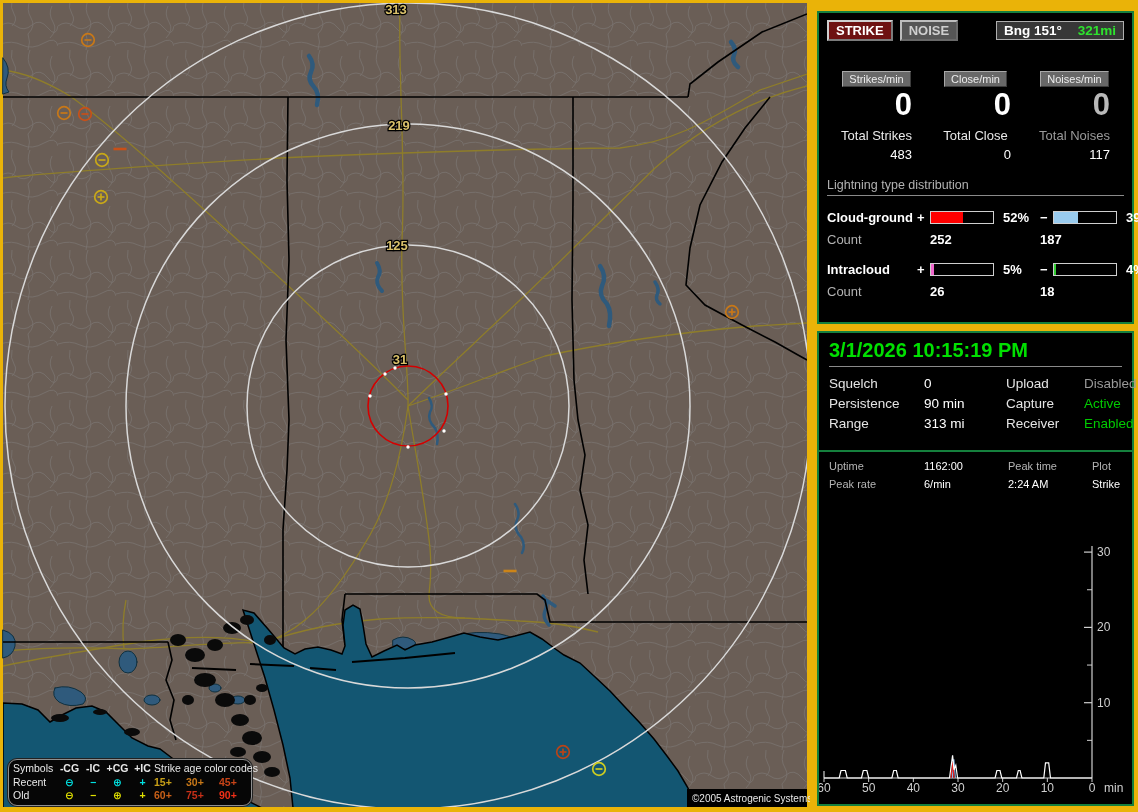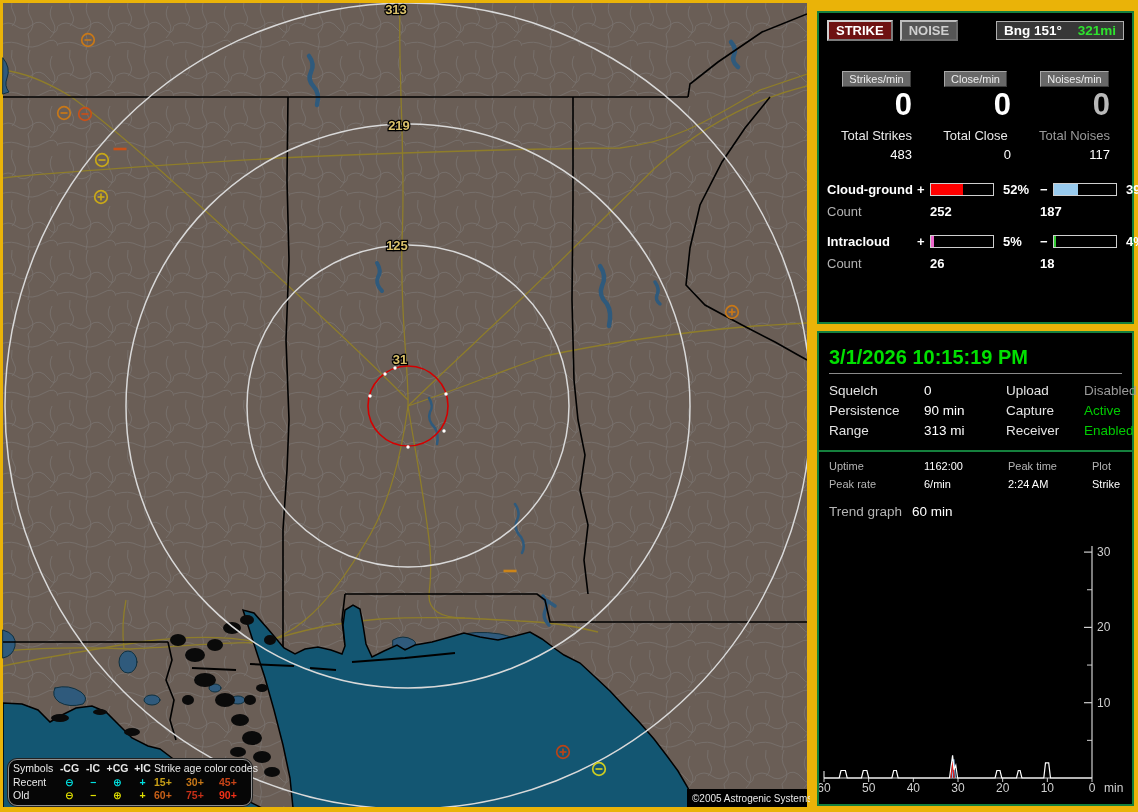--- a/index.html
+++ b/index.html
@@ -3,21 +3,21 @@
 <meta charset="utf-8">
 <style>
   html,body{margin:0;padding:0;background:#000;width:1138px;height:812px;overflow:hidden;
     font-family:"Liberation Sans","DejaVu Sans",sans-serif;}
   #stage{position:relative;width:1138px;height:812px;background:#eab308;}
   #map-svg{position:absolute;left:0;top:0;}
 
   
   .panel-box{position:absolute;background:#000;border:2px solid #15803d;border-radius:0;box-sizing:border-box;}
   #box1{left:817px;top:11px;width:317px;height:313px;padding:7px 8px;}
-  #box2{left:817px;top:331px;width:317px;height:136px;padding:11px 10px;}
+  #box2{left:817px;top:331px;width:317px;height:136px;padding:4px 10px;}
   #box3{left:817px;top:450px;width:317px;height:356px;padding:8px 10px;}
 
   
   .btn-row{display:flex;align-items:center;gap:7px;}
   .btn{font-size:13px;font-weight:bold;padding:1px 7px;cursor:default;}
   .btn-strike{background:#6e1212;color:#fff;border:2px outset #cfcfcf;}
   .btn-noise{background:#565656;color:#cfcfcf;border:2px outset #bdbdbd;}
   .bng-box{margin-left:auto;background:#373737;border:1px solid #aeaeae;padding:1px 7px;
     display:flex;gap:14px;font-size:13.5px;font-weight:bold;min-width:112px;justify-content:space-between;}
   .bng-label{color:#fff;}
@@ -303,20 +303,21 @@
       </div>
       <div class="counter-col">
         <span class="chip">Noises/min</span>
         <div class="big-zero dim">0</div>
         <div class="total-label dim">Total Noises</div>
         <div class="total-value">117</div>
       </div>
     </div>
 
     <div class="dist">
+      <div class="dist-heading">Lightning type distribution</div>
 
       <div class="dist-row">
         <span>Cloud-ground</span>
         <span>+</span>
         <span class="bar">
             <div id="cg-plus-fill" style="width: 52%; background: rgb(255, 0, 0);"></div>
           </span>
         <span class="pct">52%</span>
         <span>−</span>
         <span class="bar">
@@ -372,24 +373,20 @@
   <div id="box3" class="panel-box">
     <div class="stats-grid">
       <span class="st-label">Uptime</span>
       <span class="st-val">1162:00</span>
       <span class="st-label">Peak time</span>
       <span class="st-label">Plot</span>
       <span class="st-label">Peak rate</span>
       <span class="st-val">6/min</span>
       <span class="st-val">2:24 AM</span>
       <span class="st-val">Strike</span>
-    </div>
-    <div class="trend-row">
-      <span class="st-label">Trend graph</span>
-      <span class="st-val">60 min</span>
     </div>
     <svg id="trend" width="315" height="266" viewBox="0 0 315 266">
         <path d="M5 238 H273 M273 238 V6" stroke="#cfcfcf" stroke-width="1.2" fill="none"></path>
         <line x1="5" y1="231" x2="5" y2="238" stroke="#cfcfcf" stroke-width="1.2"></line>
         <line x1="265" y1="162.7" x2="273" y2="162.7" stroke="#cfcfcf" stroke-width="1.2"></line>
         <text x="278" y="166.7" fill="#cfcfcf" font-size="12" font-family="Liberation Sans, sans-serif">10</text>
         <line x1="265" y1="87.4" x2="273" y2="87.4" stroke="#cfcfcf" stroke-width="1.2"></line>
         <text x="278" y="91.4" fill="#cfcfcf" font-size="12" font-family="Liberation Sans, sans-serif">20</text>
         <line x1="265" y1="12.099999999999994" x2="273" y2="12.099999999999994" stroke="#cfcfcf" stroke-width="1.2"></line>
         <text x="278" y="16.099999999999994" fill="#cfcfcf" font-size="12" font-family="Liberation Sans, sans-serif">30</text>

